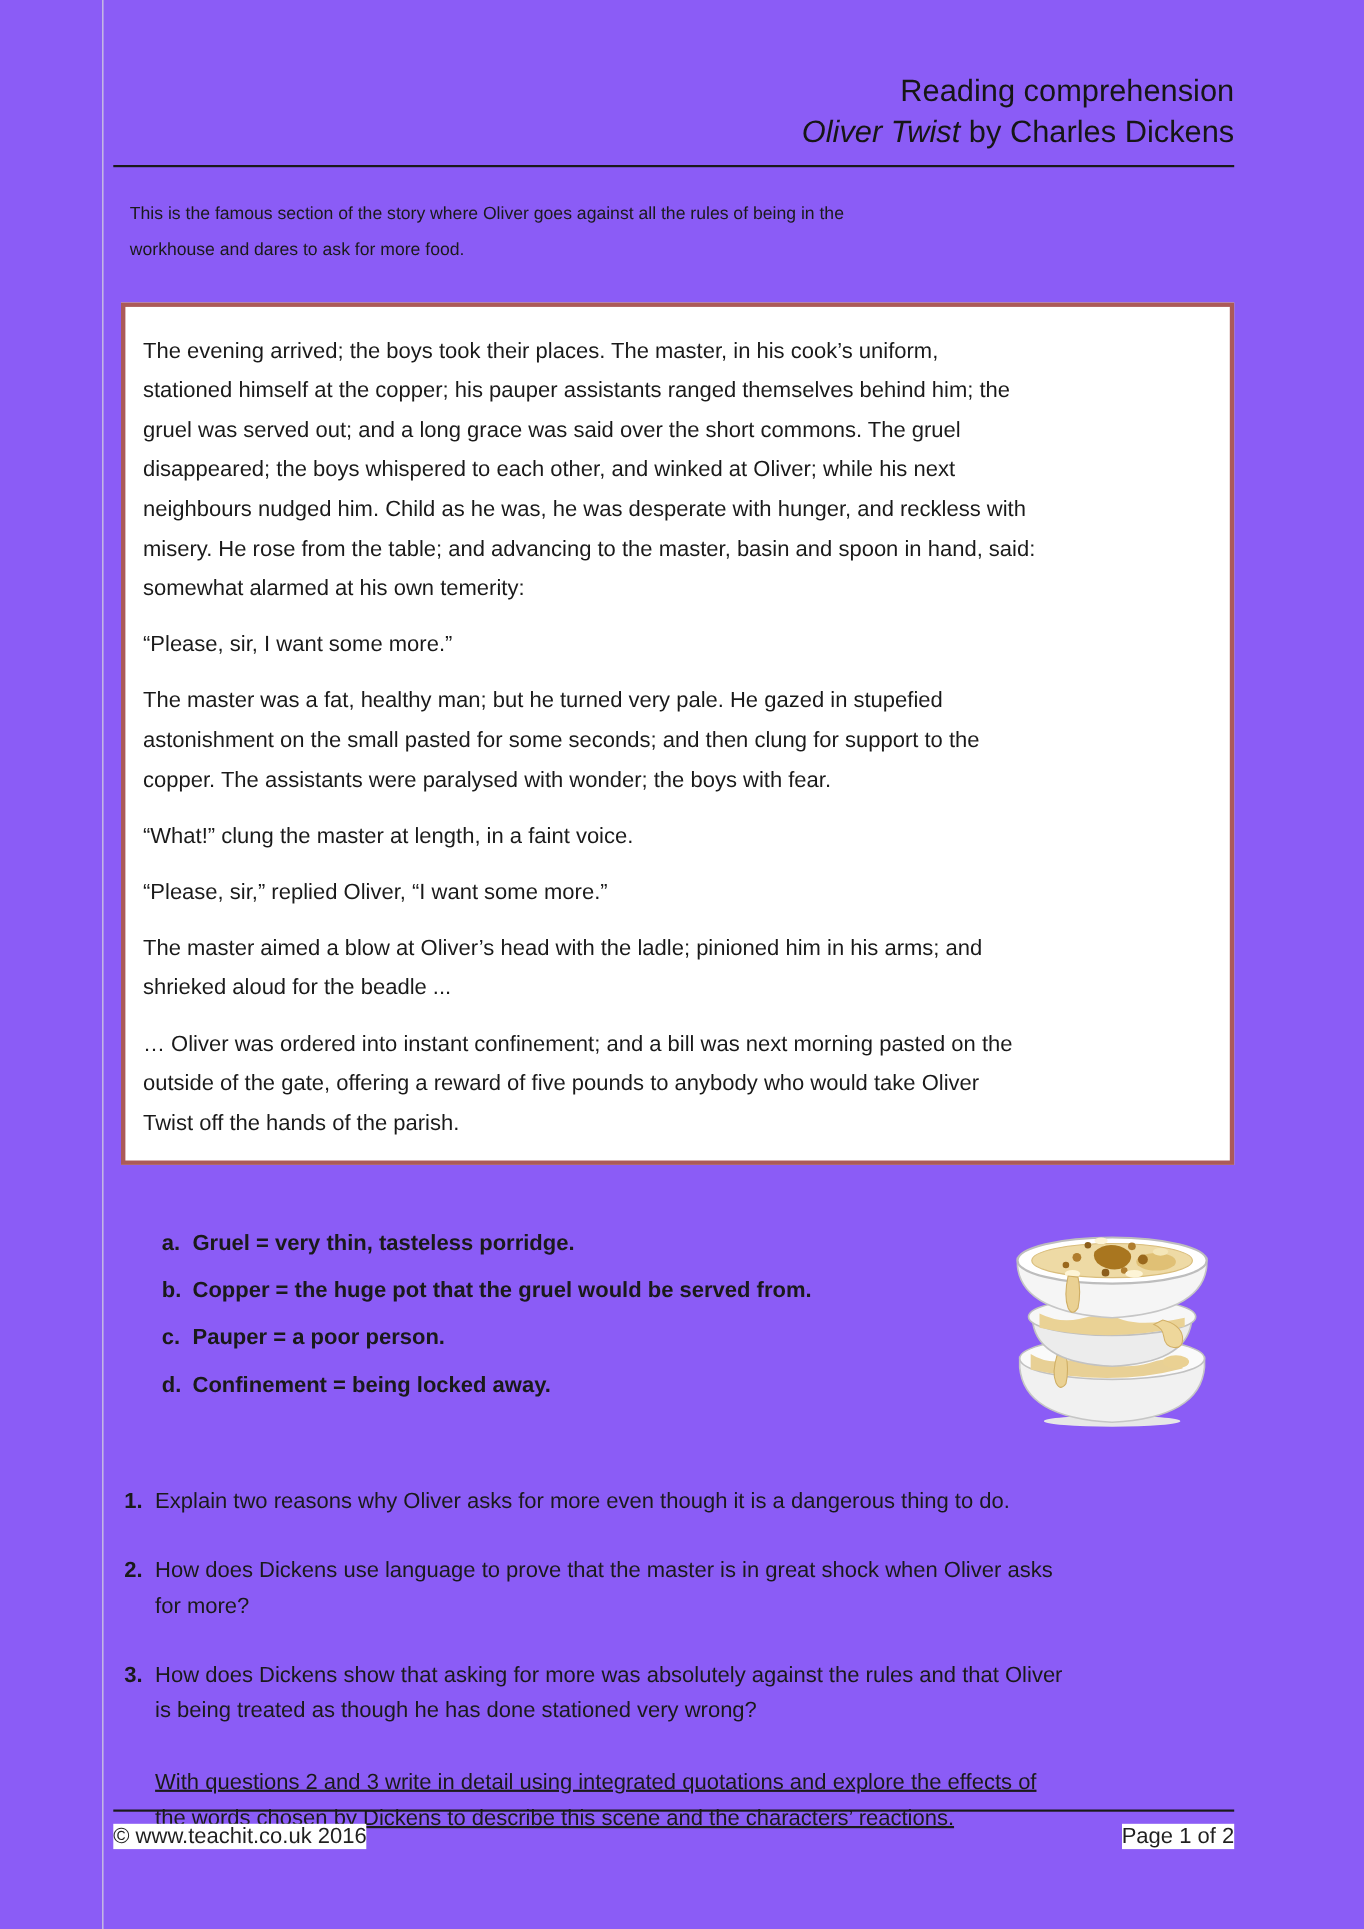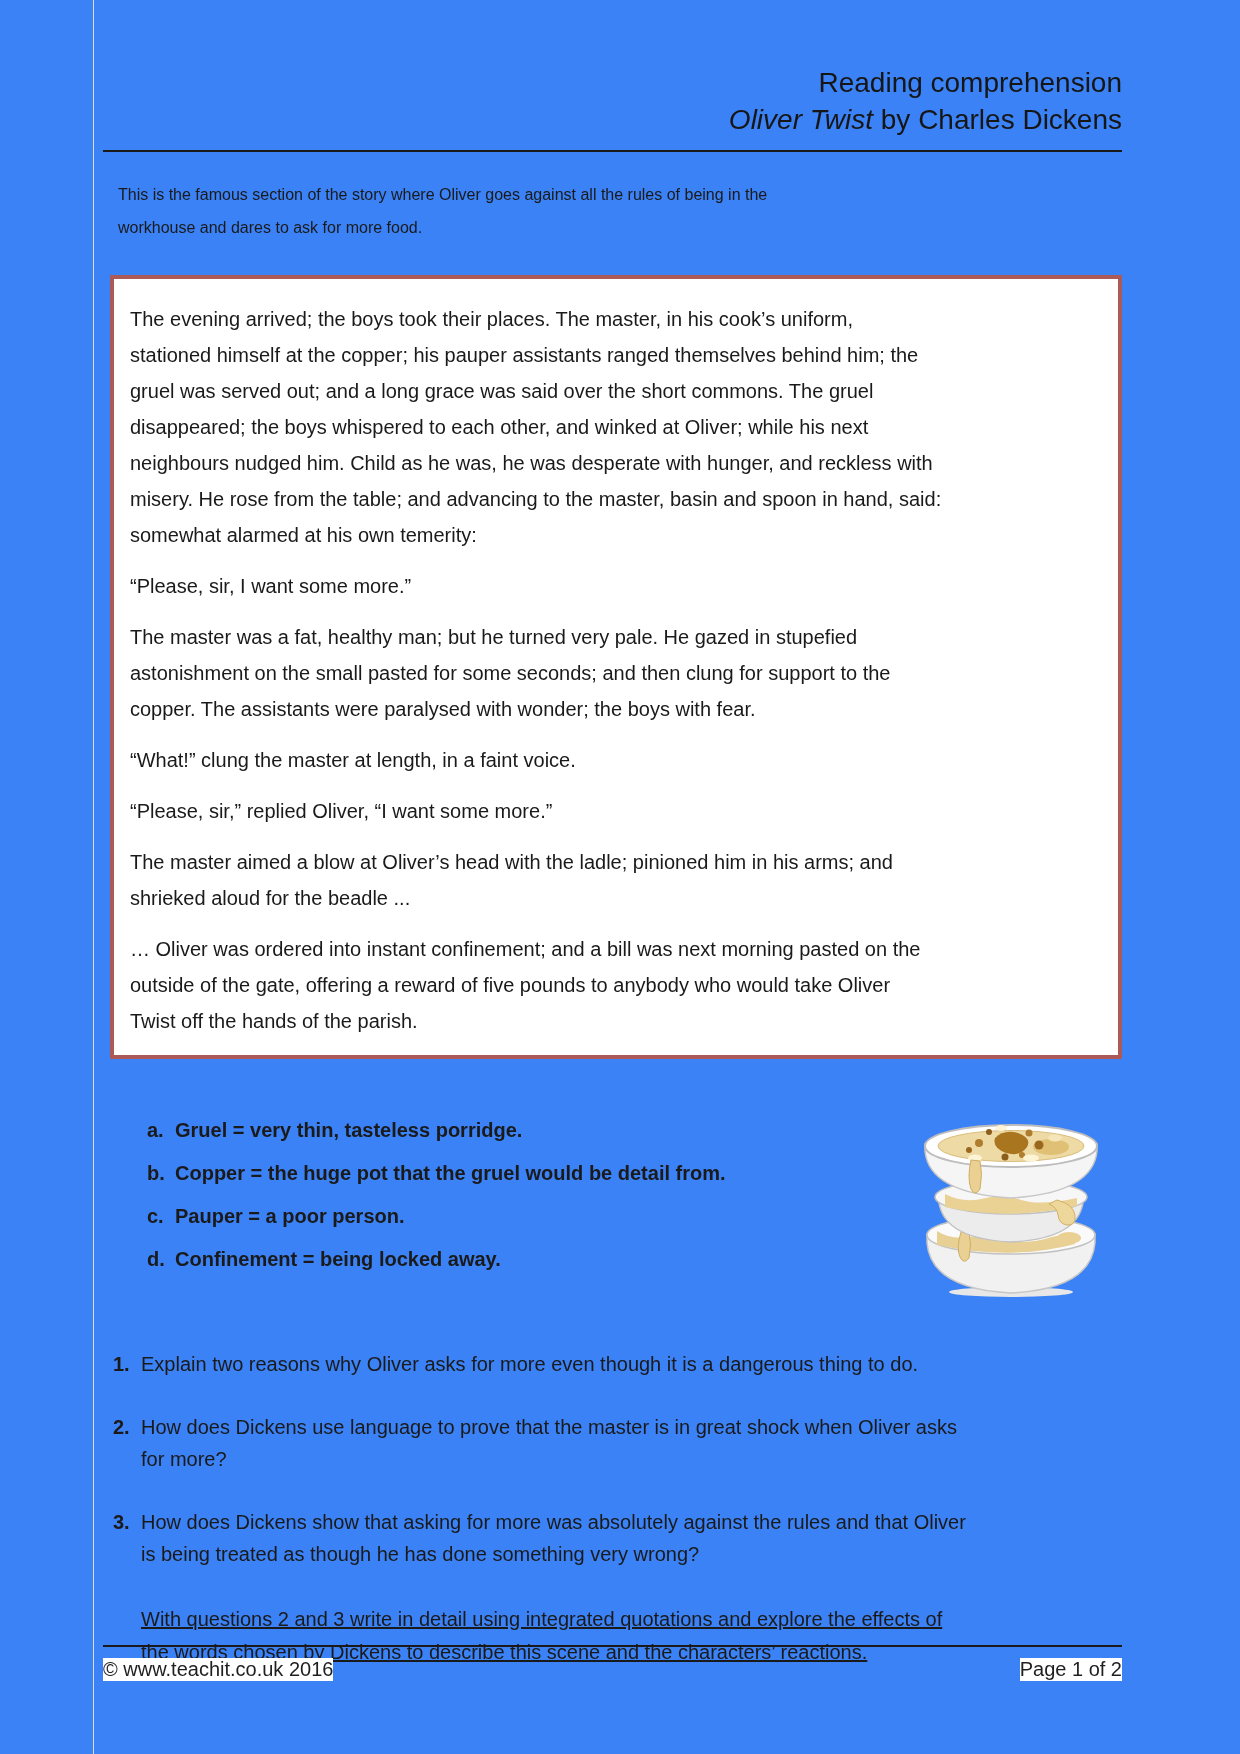--- a/index.html
+++ b/index.html
@@ -1,19 +1,19 @@
 <!DOCTYPE html>
 <html><head>
 <meta charset="utf-8">
 <style>
   html,body{margin:0;padding:0;background:#ffffff;}
   .page{
     position:relative;
     width:1240px;height:1754px;
-    background:#3b82f6;
+    background:#8b5cf6;
     font-family:"Liberation Sans",sans-serif;
     color:#1a1a1a;
     overflow:hidden;
   }
   .scan-edge{
     position:absolute;left:93px;top:0;bottom:0;width:1px;
     background:#dcdcdc;
   }
   .content{
     position:absolute;left:103px;right:118px;top:0;
@@ -129,21 +129,21 @@
     </div>
 
     <div class="defs-row">
       <ul class="defs">
         <li>
             <span class="marker">a.</span>
             <span>Gruel = very thin, tasteless porridge.</span>
           </li>
         <li>
             <span class="marker">b.</span>
-            <span>Copper = the huge pot that the gruel would be detail from.</span>
+            <span>Copper = the huge pot that the gruel would be served from.</span>
           </li>
         <li>
             <span class="marker">c.</span>
             <span>Pauper = a poor person.</span>
           </li>
         <li>
             <span class="marker">d.</span>
             <span>Confinement = being locked away.</span>
           </li>
       </ul>
@@ -191,21 +191,21 @@
           <span class="qtext">Explain two reasons why Oliver asks for more even though it is a dangerous thing to do.</span>
         </li>
       <li>
           <span class="qnum">2.</span>
           <span class="qtext">How does Dickens use language to prove that the master is in great shock when Oliver asks
 for more?</span>
         </li>
       <li>
           <span class="qnum">3.</span>
           <span class="qtext">How does Dickens show that asking for more was absolutely against the rules and that Oliver
-is being treated as though he has done something very wrong?</span>
+is being treated as though he has done stationed very wrong?</span>
         </li>
     </ul>
 
     <p class="note">With questions 2 and 3 write in detail using integrated quotations and explore the effects of
 the words chosen by Dickens to describe this scene and the characters’ reactions.</p>
 
   </div>
 
   <div class="footer">
     <span class="center">24455</span>

